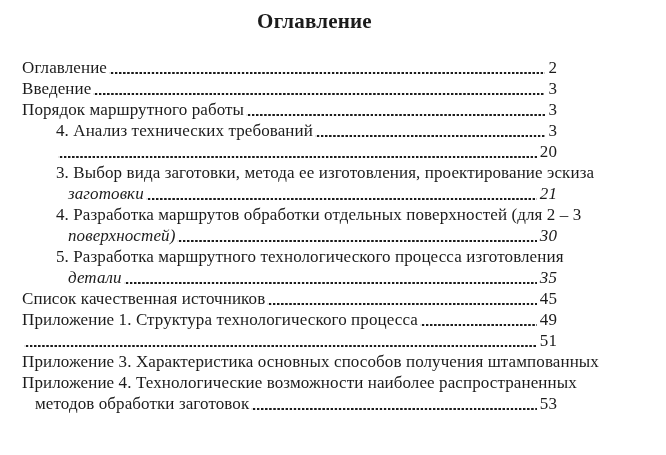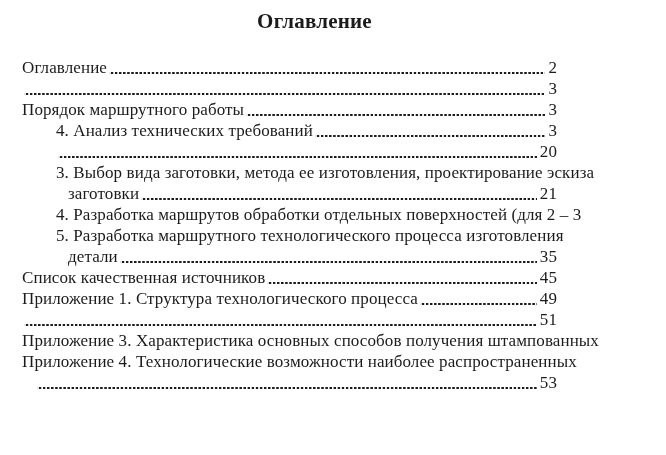--- a/index.html
+++ b/index.html
@@ -35,21 +35,21 @@
     line-height: 21px;
     letter-spacing: 0.1px;
   }
   .toc-line {
     display: flex;
     align-items: baseline;
     white-space: nowrap;
   }
   .toc-line.lvl2 { padding-left: 34px; }
   .toc-line.lvl1.cont { padding-left: 13px; }
-  .toc-line.lvl2.cont { padding-left: 46px; }
+  .toc-line.lvl2.cont { padding-left: 46px; font-style: italic; }
   .toc-text { flex: 0 0 auto; }
   .leader {
     flex: 1 1 auto;
     min-width: 8px;
     align-self: stretch;
     margin: 0 3px 0 2px;
     background-image: radial-gradient(circle, #1b1b1b 1.02px, rgba(0,0,0,0) 1.4px);
     background-size: 4.1px 4.1px;
     background-repeat: repeat-x;
     background-position: left 1px bottom 3px;
@@ -61,20 +61,21 @@
 
 <div class="page">
   <h1 class="doc-title">Оглавление</h1>
   <div class="toc">
       <div class="toc-line lvl1">
         <span class="toc-text">Оглавление</span>
         <span class="leader"></span>
         <span class="pagenum">2</span>
       </div>
       <div class="toc-line lvl1">
+        <span class="toc-text">Введение</span>
         <span class="leader"></span>
         <span class="pagenum">3</span>
       </div>
       <div class="toc-line lvl1">
         <span class="toc-text">Порядок маршрутного работы</span>
         <span class="leader"></span>
         <span class="pagenum">3</span>
       </div>
       <div class="toc-line lvl2">
         <span class="toc-text">4. Анализ технических требований</span>
@@ -88,20 +89,25 @@
       <div class="toc-line lvl2">
         <span class="toc-text">3. Выбор вида заготовки, метода ее изготовления, проектирование эскиза</span>
       </div>
       <div class="toc-line lvl2 cont">
         <span class="toc-text">заготовки</span>
         <span class="leader"></span>
         <span class="pagenum">21</span>
       </div>
       <div class="toc-line lvl2">
         <span class="toc-text">4. Разработка маршрутов обработки отдельных поверхностей (для 2 – 3</span>
+      </div>
+      <div class="toc-line lvl2 cont">
+        <span class="toc-text">поверхностей)</span>
+        <span class="leader"></span>
+        <span class="pagenum">30</span>
       </div>
       <div class="toc-line lvl2">
         <span class="toc-text">5. Разработка маршрутного технологического процесса изготовления</span>
       </div>
       <div class="toc-line lvl2 cont">
         <span class="toc-text">детали</span>
         <span class="leader"></span>
         <span class="pagenum">35</span>
       </div>
       <div class="toc-line lvl1">
@@ -118,17 +124,18 @@
         <span class="leader"></span>
         <span class="pagenum">51</span>
       </div>
       <div class="toc-line lvl1">
         <span class="toc-text">Приложение 3. Характеристика основных способов получения штампованных</span>
       </div>
       <div class="toc-line lvl1">
         <span class="toc-text">Приложение 4. Технологические возможности наиболее распространенных</span>
       </div>
       <div class="toc-line lvl1 cont">
+        <span class="toc-text">методов обработки заготовок</span>
         <span class="leader"></span>
         <span class="pagenum">53</span>
       </div>
     </div>
 </div>
 
 </body></html>

